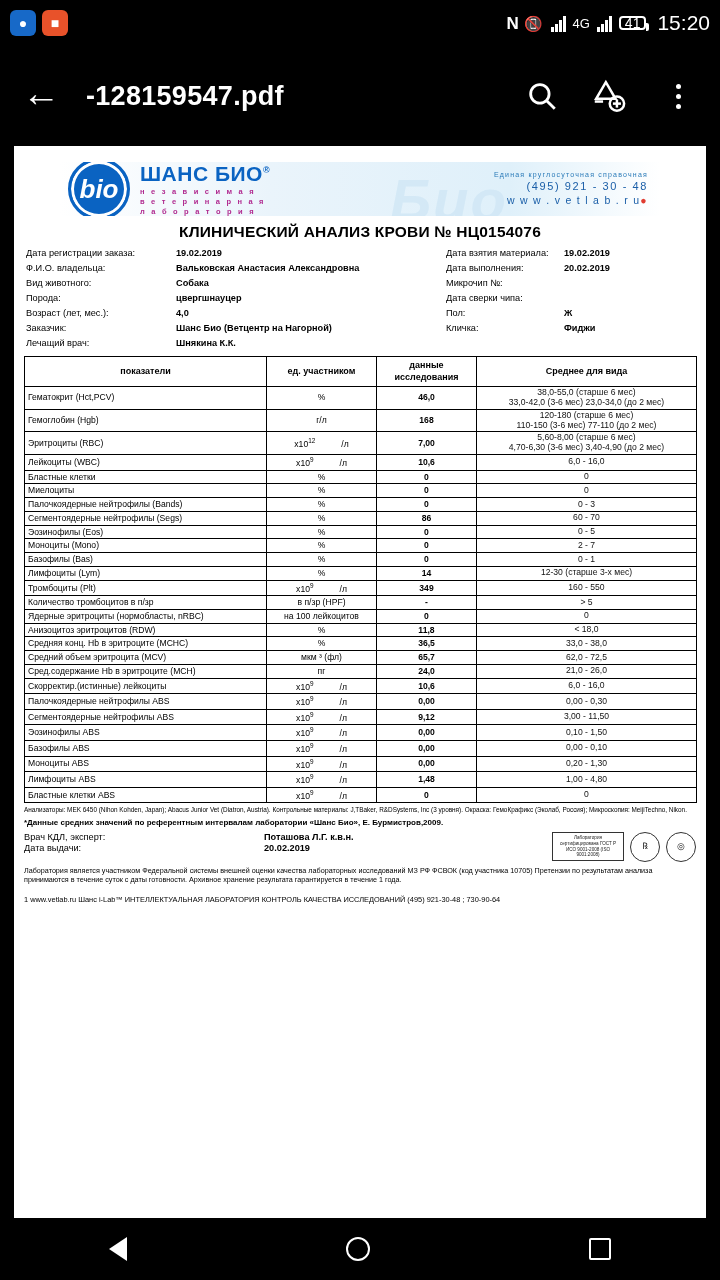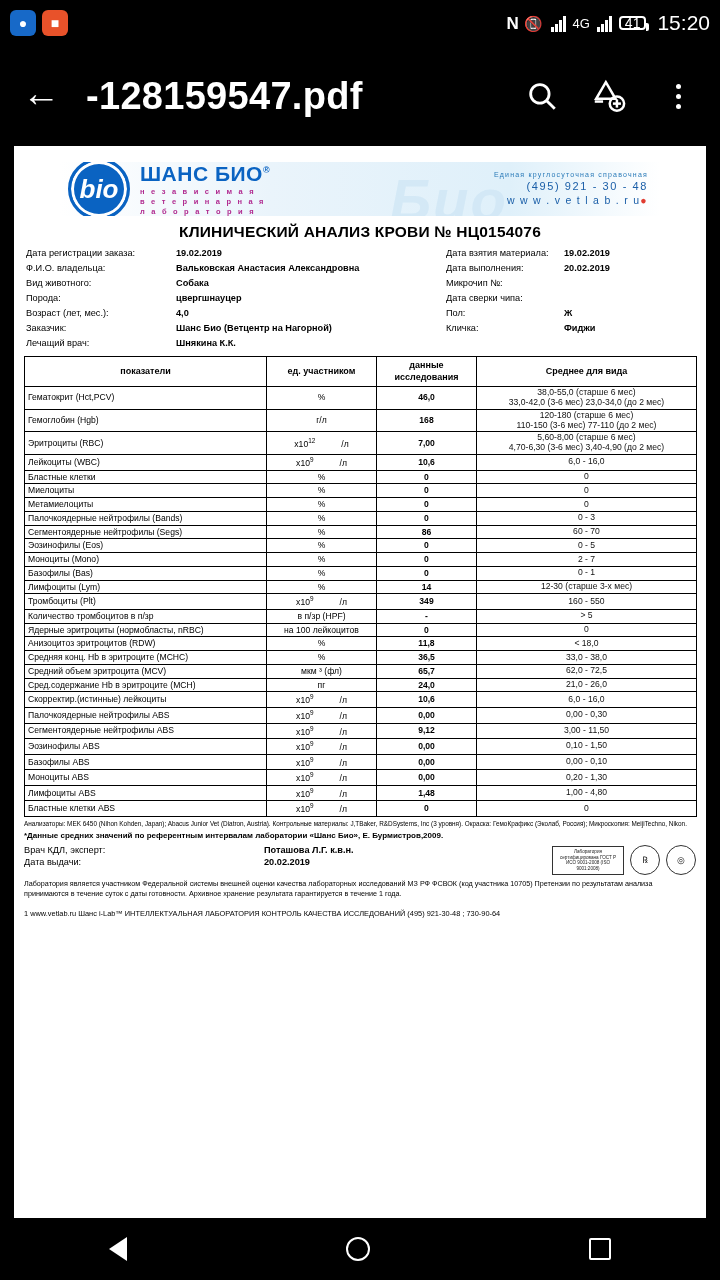--- a/index.html
+++ b/index.html
@@ -48,21 +48,21 @@
   .bars i:nth-child(3){height:12px}
   .bars i:nth-child(4){height:16px}
 
   
   .toolbar {
     height: 100px; display: flex; align-items: center;
     padding: 0 20px; color: #fff; gap: 8px;
   }
   .tb-back { font-size: 38px; line-height: 1; padding: 0 12px 6px 2px; }
   .tb-title {
-    font-size: 38px; font-weight: 700; letter-spacing: .3px;
+    font-size: 27px; font-weight: 700; letter-spacing: .3px;
     margin-left: 6px; white-space: nowrap;
   }
   .tb-actions { margin-left: auto; display: flex; align-items: center; gap: 24px; }
   .icon-btn { width: 44px; height: 44px; display: flex; align-items: center; justify-content: center; }
   .dots { display: flex; flex-direction: column; gap: 5px; align-items: center; }
   .dots i { width: 5px; height: 5px; background: #fff; border-radius: 50%; display: block; }
 
   
   .page-wrap {
     position: absolute; top: 146px; left: 14px; right: 14px; bottom: 62px;
@@ -378,28 +378,20 @@
           </tr>
           <tr>
             <td class="name">Миелоциты</td>
             <td class="unit">%</td>
             <td class="val">0</td>
             <td class="ref">
               <div>0</div>
             </td>
           </tr>
           <tr>
-            <td class="name">Метамиелоциты</td>
-            <td class="unit">%</td>
-            <td class="val">0</td>
-            <td class="ref">
-              <div>0</div>
-            </td>
-          </tr>
-          <tr>
             <td class="name">Палочкоядерные нейтрофилы (Bands)</td>
             <td class="unit">%</td>
             <td class="val">0</td>
             <td class="ref">
               <div>0 - 3</div>
             </td>
           </tr>
           <tr>
             <td class="name">Сегментоядерные нейтрофилы (Segs)</td>
             <td class="unit">%</td>

